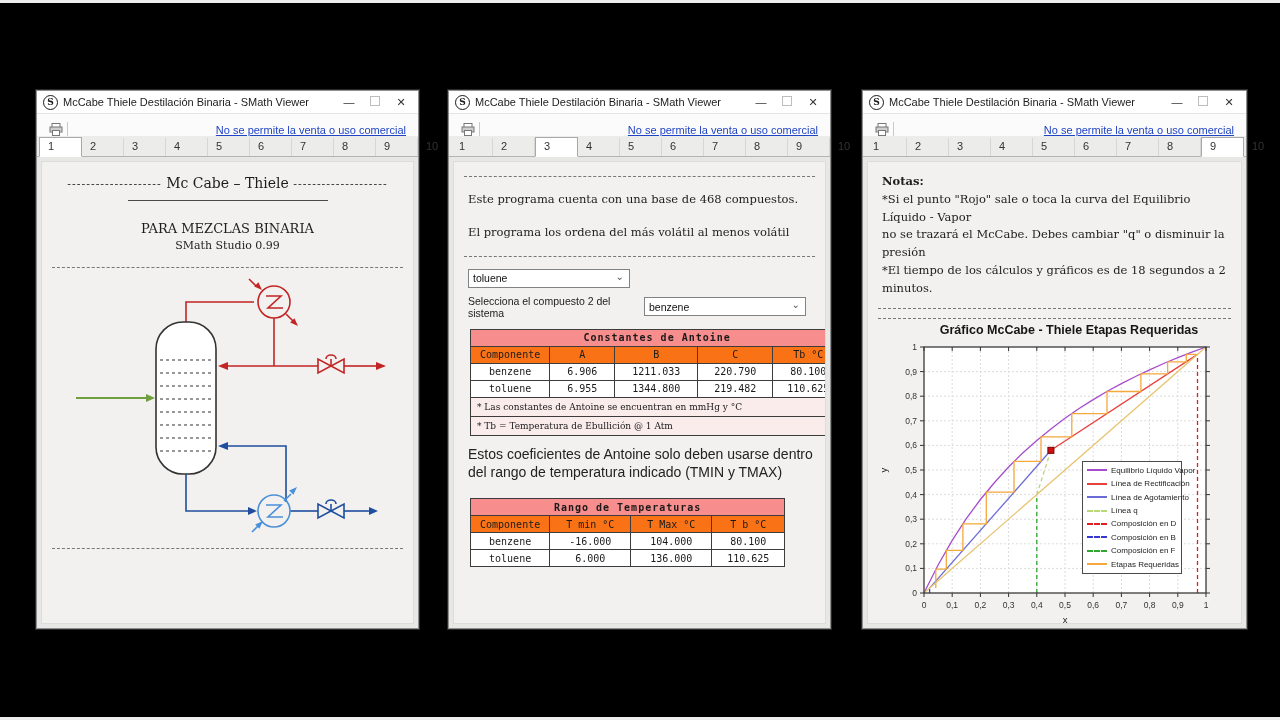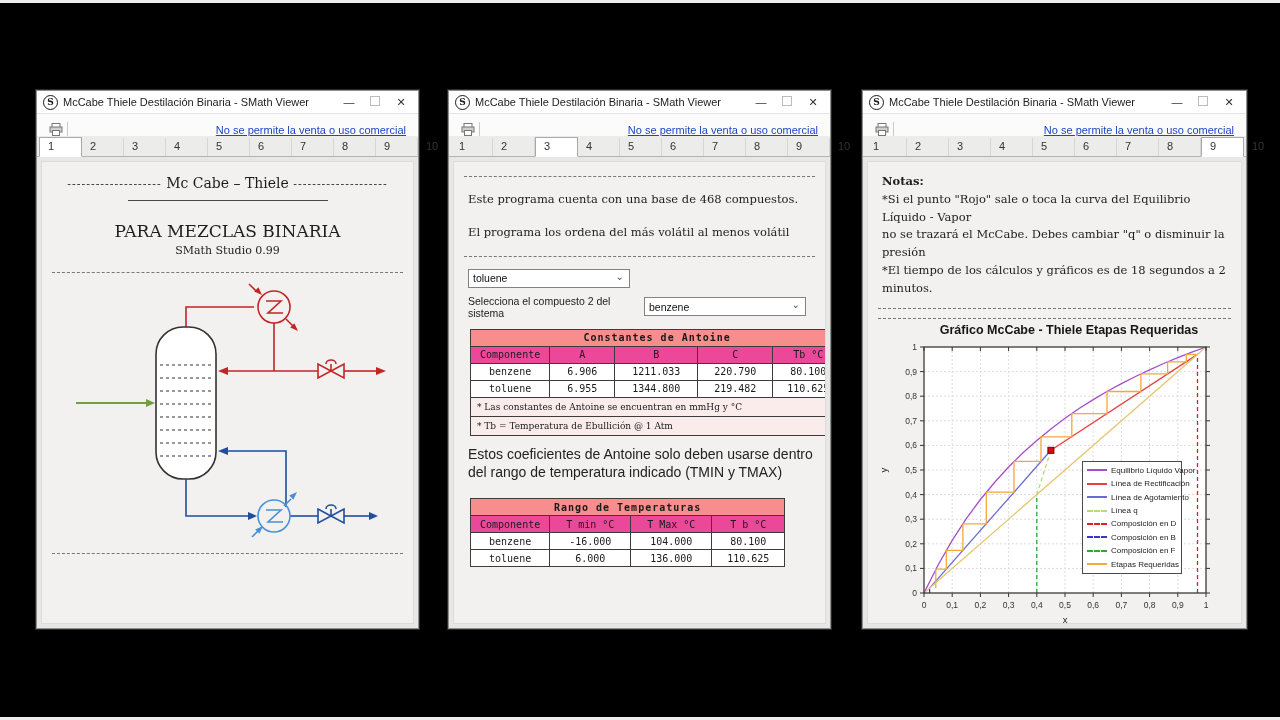--- a/index.html
+++ b/index.html
@@ -28,37 +28,37 @@
 
   
   .serif{font-family:"DejaVu Serif",serif;color:#1d1d1d;}
   .dashsep{border-top:1px dashed #777;height:0;margin:0 10px;}
   .center{text-align:center;}
 
   
   .w1-heading{margin-top:13px;font-size:14px;white-space:nowrap;text-align:center;}
   .w1-heading .dashes{font-size:11px;color:#2a2a2a;letter-spacing:1px;}
   .w1-rule{width:200px;border-top:1.4px solid #4a4a4a;margin:9px auto 0 auto;}
-  .w1-sub{margin-top:20px;font-size:17px;}
+  .w1-sub{margin-top:20px;font-size:13px;}
   .w1-credit{margin-top:7px;font-size:11.5px;}
   .w1-ver{margin-top:3px;font-size:11px;}
   .diagram-wrap{margin:6px 0 0 14px;}
 
   
   .w2-text{margin:14px 12px 0 14px;font-size:11.5px;line-height:1.5;}
   .combo-row{display:flex;align-items:center;margin:7px 0 0 14px;}
   .combo-label{font-size:10.5px;color:#222;width:176px;}
   .combo{width:156px;height:17px;background:#fff;border:1px solid #828282;font-size:10.5px;color:#111;
     display:flex;align-items:center;padding-left:4px;position:relative;}
   .combo .chev{position:absolute;right:5px;top:1px;color:#555;font-size:10px;}
   table.dtable{border-collapse:collapse;font-family:"DejaVu Sans Mono",monospace;font-size:10px;color:#1a1a1a;
     margin:10px 0 0 16px;border:1.4px solid #3c3c3c;}
   table.dtable td{border:1px solid #3c3c3c;padding:2.5px 9px;text-align:center;background:#fff;}
   table.dtable td.ttl{background:#f88d8d;font-weight:bold;letter-spacing:1px;}
-  table.dtable td.hdr{background:#ec4899;margin-left:8px;}
+  table.dtable td.hdr{background:#f97316;margin-left:8px;}
   table.dtable td.note{background:#fbecec;font-family:"DejaVu Serif",serif;font-size:9px;text-align:left;padding:4px 6px;}
   .w2-rangetext{margin:9px 12px 16px 14px;font-size:14px;color:#222;line-height:1.35;font-family:"Liberation Sans",sans-serif;}
 
   
   .w3-notes{margin:11px 10px 0 14px;font-size:11.5px;line-height:1.55;}
   .w3-notes .nt{font-weight:bold;}
   .stages-row{display:flex;align-items:center;margin:9px 0 0 14px;}
   .stages-label{font-size:10.5px;color:#222;width:196px;}
   .stages-input{width:160px;height:15px;background:#fff;border:1px solid #828282;font-size:10.5px;color:#111;
     padding:1px 0 1px 4px;font-family:"Liberation Sans",sans-serif;}

